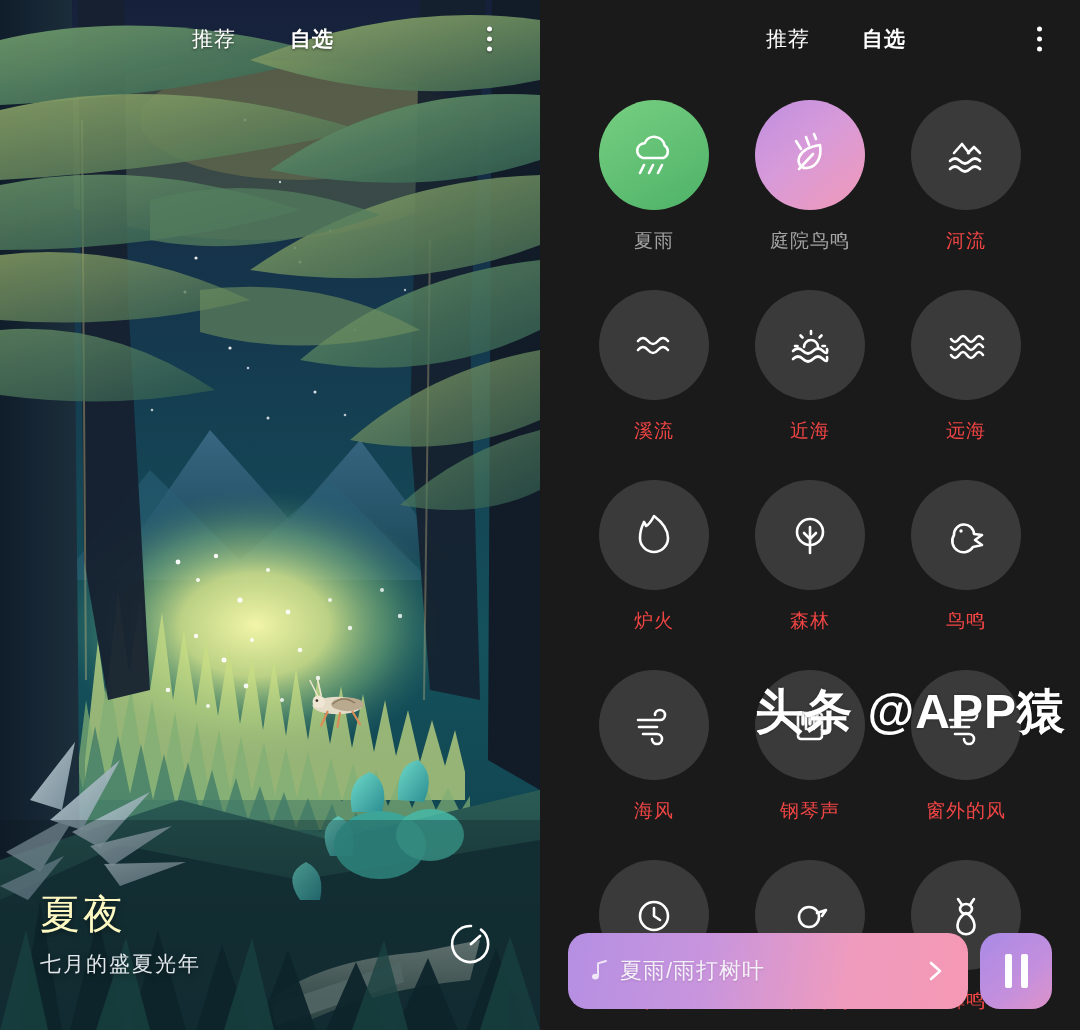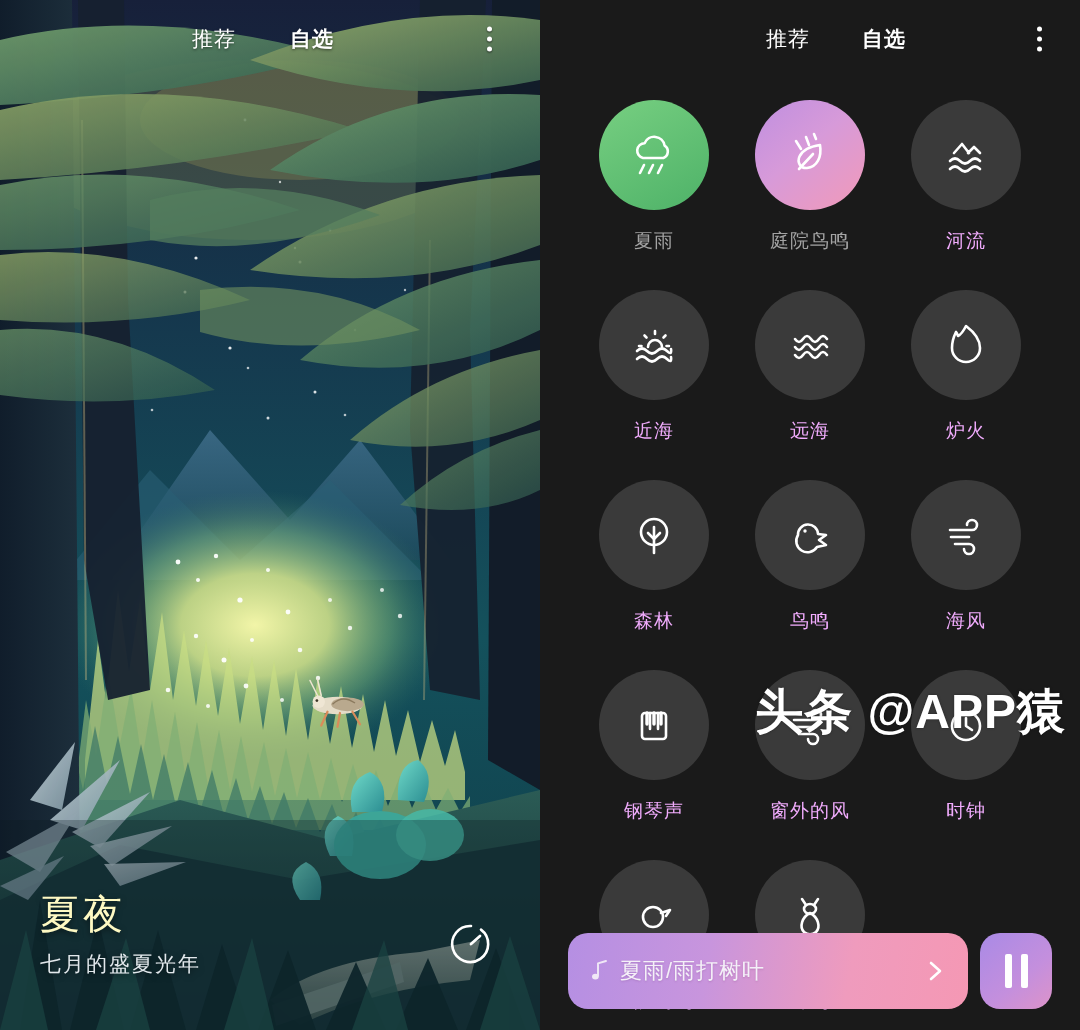--- a/index.html
+++ b/index.html
@@ -81,21 +81,21 @@
     position:relative;
   }
   .circle.active-green{
     background:linear-gradient(150deg,#77cf81 0%,#4eb268 100%);
   }
   .circle.active-pink{
     background:linear-gradient(140deg,#bf8fe0 0%,#d79ad9 45%,#f29ab8 100%);
   }
   .circle svg{ width:56px; height:56px; display:block; }
   .cell-label{
-    margin-top:18px; color:#f0abfc; font-size:19px; letter-spacing:1px;
+    margin-top:18px; color:#ef4444; font-size:19px; letter-spacing:1px;
   }
   .cell.active .cell-label{ color:#a3a3a3; }
 
   
   .player-wrap{
     position:absolute; left:0; bottom:0; width:540px; height:118px;
     display:flex; align-items:center; padding:0 28px; gap:12px; z-index:30;
   }
   .player-bar{
     flex:1; height:76px; border-radius:20px;
@@ -381,20 +381,29 @@
         </div>
         <div class="cell">
           <div class="circle">
             <svg viewBox="0 0 56 56">
               <path d="M16 26 L24 17 L31 26 M30 26 L36 20 L42 26" fill="none" stroke="#ffffff" stroke-width="2.6" stroke-linecap="round" stroke-linejoin="round"></path>
               <path d="M12 34 q5 -5 10 0 t10 0 t10 0" fill="none" stroke="#ffffff" stroke-width="2.6" stroke-linecap="round" stroke-linejoin="round"></path>
               <path d="M12 42 q5 -5 10 0 t10 0 t10 0" fill="none" stroke="#ffffff" stroke-width="2.6" stroke-linecap="round" stroke-linejoin="round"></path>
             </svg>
           </div>
           <div class="cell-label">河流</div>
+        </div>
+        <div class="cell">
+          <div class="circle">
+            <svg viewBox="0 0 56 56">
+              <path d="M12 24 q5 -6 10 0 t10 0 t10 0" fill="none" stroke="#ffffff" stroke-width="2.6" stroke-linecap="round" stroke-linejoin="round"></path>
+              <path d="M12 33 q5 -6 10 0 t10 0 t10 0" fill="none" stroke="#ffffff" stroke-width="2.6" stroke-linecap="round" stroke-linejoin="round"></path>
+            </svg>
+          </div>
+          <div class="cell-label">溪流</div>
         </div>
         <div class="cell">
           <div class="circle">
             <svg viewBox="0 0 56 56">
               <path d="M22 30 a7 7 0 0 1 14 0" fill="none" stroke="#ffffff" stroke-width="2.6" stroke-linecap="round" stroke-linejoin="round"></path>
               <path d="M29 14 v3 M18.5 18.5 l2 2 M39.5 18.5 l-2 2 M13 29 h2.5 M43 29 h-2.5" fill="none" stroke="#ffffff" stroke-width="2.6" stroke-linecap="round" stroke-linejoin="round"></path>
               <path d="M11 34 q5 -5 10 0 t10 0 t10 0 t4 -2" fill="none" stroke="#ffffff" stroke-width="2.6" stroke-linecap="round" stroke-linejoin="round"></path>
               <path d="M11 42 q5 -5 10 0 t10 0 t10 0 t4 -2" fill="none" stroke="#ffffff" stroke-width="2.6" stroke-linecap="round" stroke-linejoin="round"></path>
             </svg>
           </div>

